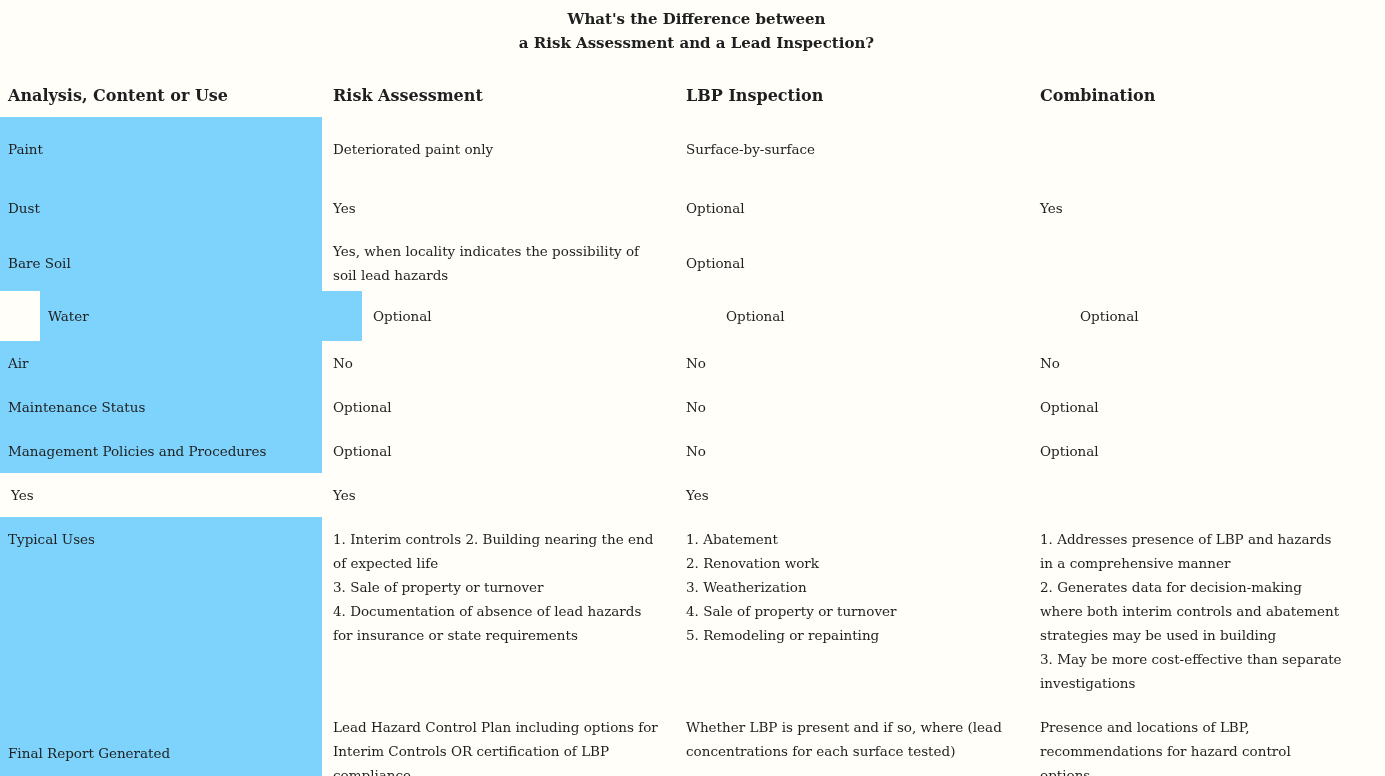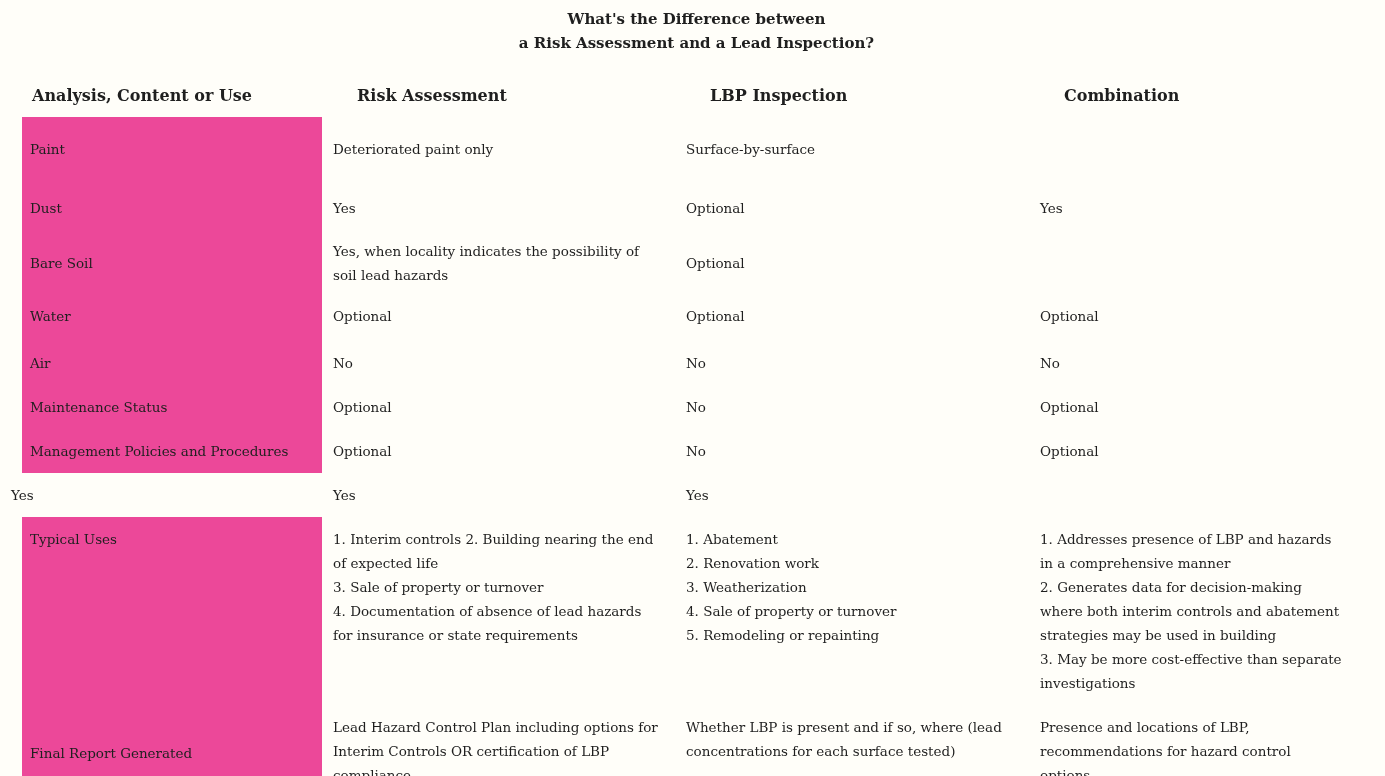--- a/index.html
+++ b/index.html
@@ -25,45 +25,45 @@
     font-size: 15px;
     font-weight: bold;
     line-height: 24px;
     color: #1f1f1f;
     margin-left: 8px;
   }
   .grid-row {
     display: grid;
     grid-template-columns: 322px 353px 354px 356px;
   }
-  .header-row { height: 42px; margin-left: 24px; }
+  .header-row { height: 42px; }
   .header-row .cell {
     font-size: 16px;
     font-weight: bold;
     display: flex;
     align-items: center;
   }
   .cell {
     padding-left: 11px;
     padding-right: 12px;
     font-size: 13.5px;
     line-height: 24px;
   }
   .cell-inner { white-space: pre-line; }
   .label-cell { padding-left: 8px; }
-  .data-row .label-cell { background: #ec4899; margin-left: 22px; }
+  .data-row .label-cell { background: #7dd3fc; }
   .data-row .cell { display: flex; align-items: center; }
   .col-ra .cell-inner { max-width: 338px; }
   .col-lbp .cell-inner { max-width: 330px; }
   .col-comb .cell-inner { max-width: 302px; }
   
   .r0 { height: 64px; }
   .r1 { height: 54px; }
   .r2 { height: 56px; }
-  .r3 { height: 50px; }
+  .r3 { height: 50px; padding-left: 40px; }
   .r4 { height: 44px; }
   .r5 { height: 44px; text-align: center; }
   .r6 { height: 44px; }
   .r7 { height: 44px; }
   .r8 { height: 188px; }
   .r9 { height: 95px; }
   
   .r8 .cell { align-items: flex-start; padding-top: 10px; }
   
   .r9 .cell { align-items: flex-start; padding-top: 10px; }

